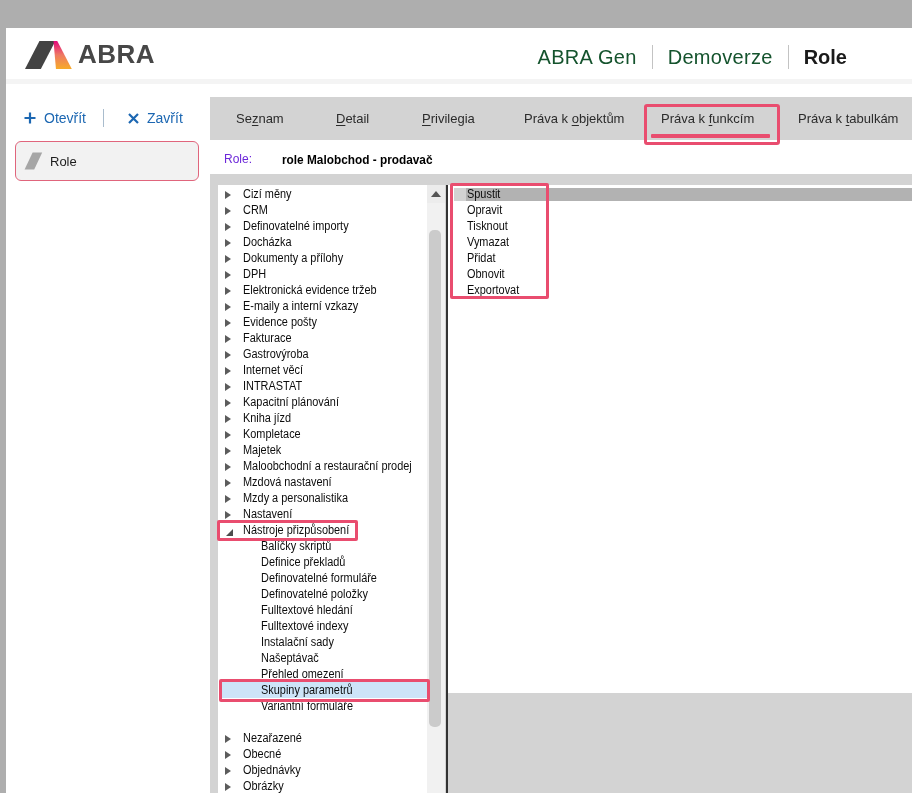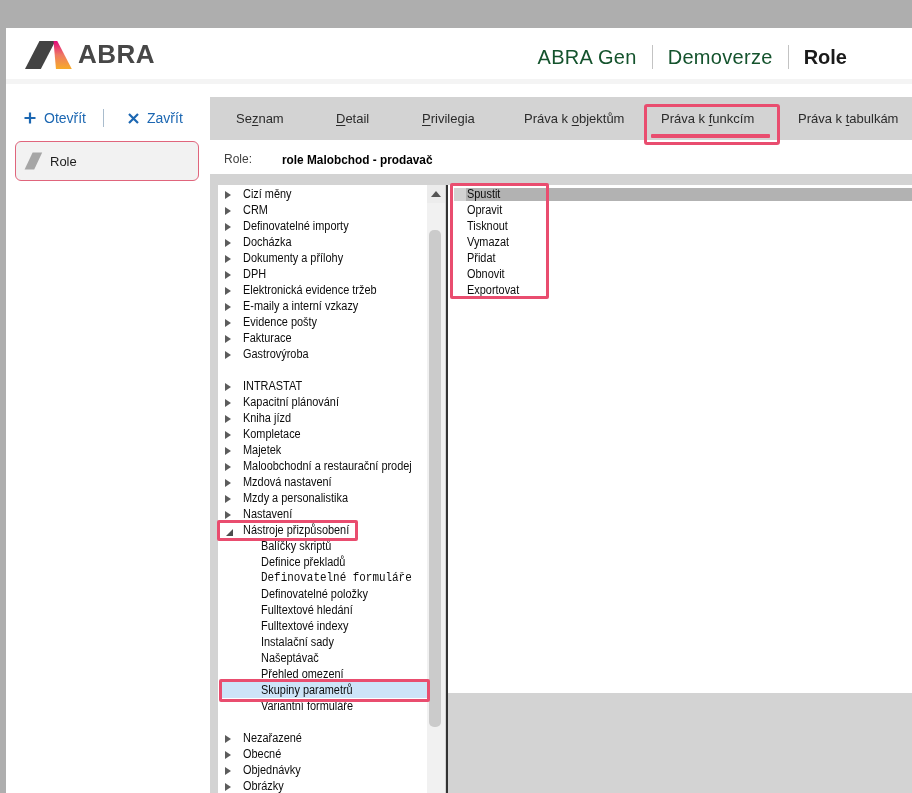--- a/index.html
+++ b/index.html
@@ -39,21 +39,21 @@
 
   
   #main-bg { left:210px; top:97px; width:702px; height:696px; background:#d3d3d3; }
   #tabbar { left:210px; top:97px; width:702px; height:43px; display:flex; align-items:center; }
   .tab { position:absolute; top:0; height:43px; display:flex; align-items:center;
          font-size:13px; color:#2b2b2b; white-space:pre; }
   .tab u { text-decoration:underline; text-underline-offset:2px; }
 
   #role-bar { left:210px; top:140px; width:702px; height:34px; background:#fff;
               display:flex; align-items:flex-start; padding-top:12px; }
-  #role-bar .rb-label { margin-left:14px; font-size:12px; color:#404040; }
+  #role-bar .rb-label { margin-left:14px; font-size:12px; color:#6d28d9; }
   #role-bar .rb-value { margin-left:30px; font-size:13px; font-weight:bold; color:#000;
                         transform:scaleX(0.91); transform-origin:0 0; white-space:nowrap; }
 
   
   #tree-panel { left:218px; top:185px; width:209px; height:608px; background:#fff; overflow:hidden; }
   .trow { position:absolute; left:0; width:100%; height:16px; }
   .trow .lbl { position:absolute; top:1px; font-size:12px; color:#0c0c0c; white-space:nowrap;
                transform:scaleX(0.91); transform-origin:0 0; }
   .tri-closed { position:absolute; left:7px; top:5px; width:0; height:0;
                 border-top:4px solid transparent; border-bottom:4px solid transparent;
@@ -193,20 +193,24 @@
       <span class="lbl" style="left: 25px;">Evidence pošty</span>
     </div>
     <div class="trow" style="top: 145px;">
       <div class="tri-closed"></div>
       <span class="lbl" style="left: 25px;">Fakturace</span>
     </div>
     <div class="trow" style="top: 161px;">
       <div class="tri-closed"></div>
       <span class="lbl" style="left: 25px;">Gastrovýroba</span>
     </div>
+    <div class="trow" style="top: 177px;">
+      <div class="tri-closed"></div>
+      <span class="lbl" style="left: 25px;">Internet věcí</span>
+    </div>
     <div class="trow" style="top: 193px;">
       <div class="tri-closed"></div>
       <span class="lbl" style="left: 25px;">INTRASTAT</span>
     </div>
     <div class="trow" style="top: 209px;">
       <div class="tri-closed"></div>
       <span class="lbl" style="left: 25px;">Kapacitní plánování</span>
     </div>
     <div class="trow" style="top: 225px;">
       <div class="tri-closed"></div>
@@ -239,21 +243,21 @@
     <div class="trow" style="top: 337px;">
       <div class="tri-open"></div>
       <span class="lbl" style="left: 25px;">Nástroje přizpůsobení</span>
     </div>
     <div class="trow" style="top: 353px;">
       <span class="lbl" style="left: 43px;">Balíčky skriptů</span>
     </div>
     <div class="trow" style="top: 369px;">
       <span class="lbl" style="left: 43px;">Definice překladů</span>
     </div>
-    <div class="trow" style="top: 385px; font-family: Liberation Mono, monospace;">
+    <div class="trow" style="top: 385px;">
       <span class="lbl" style="left: 43px;">Definovatelné formuláře</span>
     </div>
     <div class="trow" style="top: 401px;">
       <span class="lbl" style="left: 43px;">Definovatelné položky</span>
     </div>
     <div class="trow" style="top: 417px;">
       <span class="lbl" style="left: 43px;">Fulltextové hledání</span>
     </div>
     <div class="trow" style="top: 433px;">
       <span class="lbl" style="left: 43px;">Fulltextové indexy</span>

